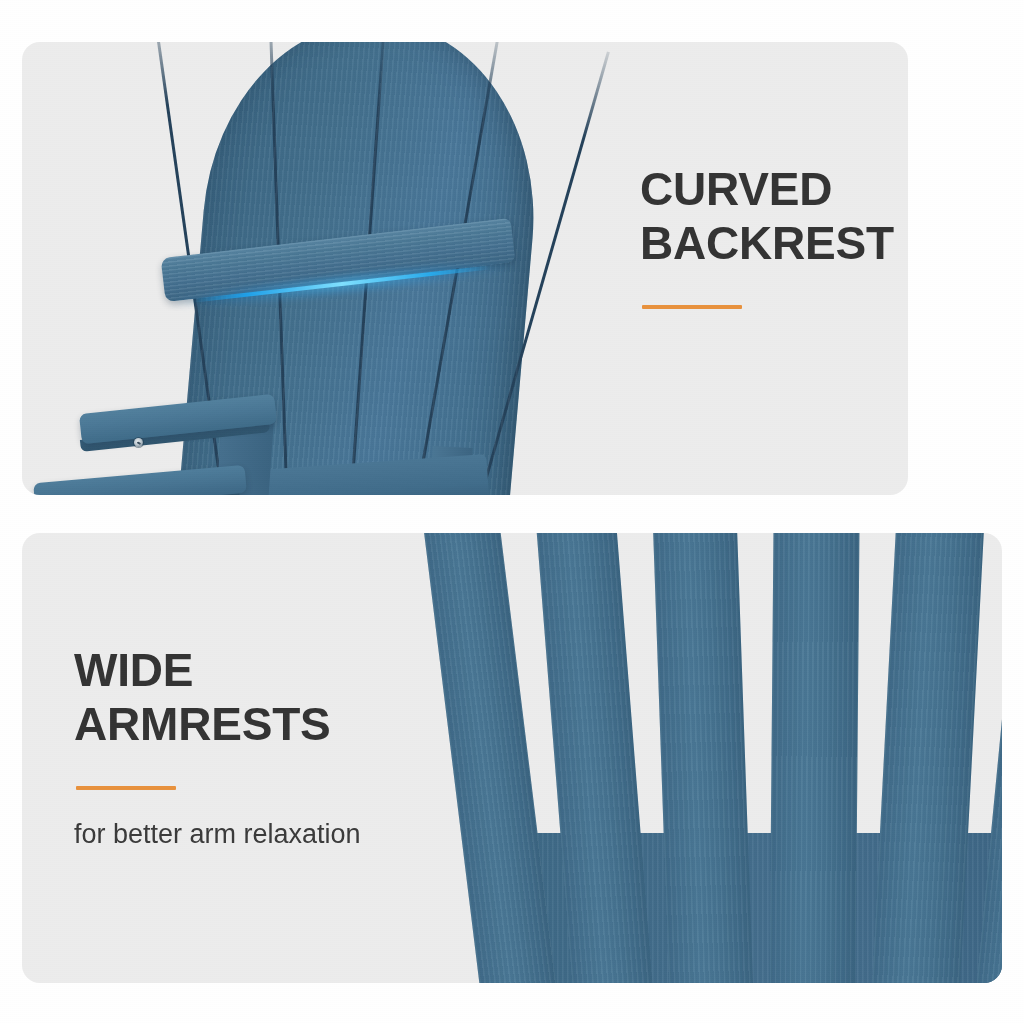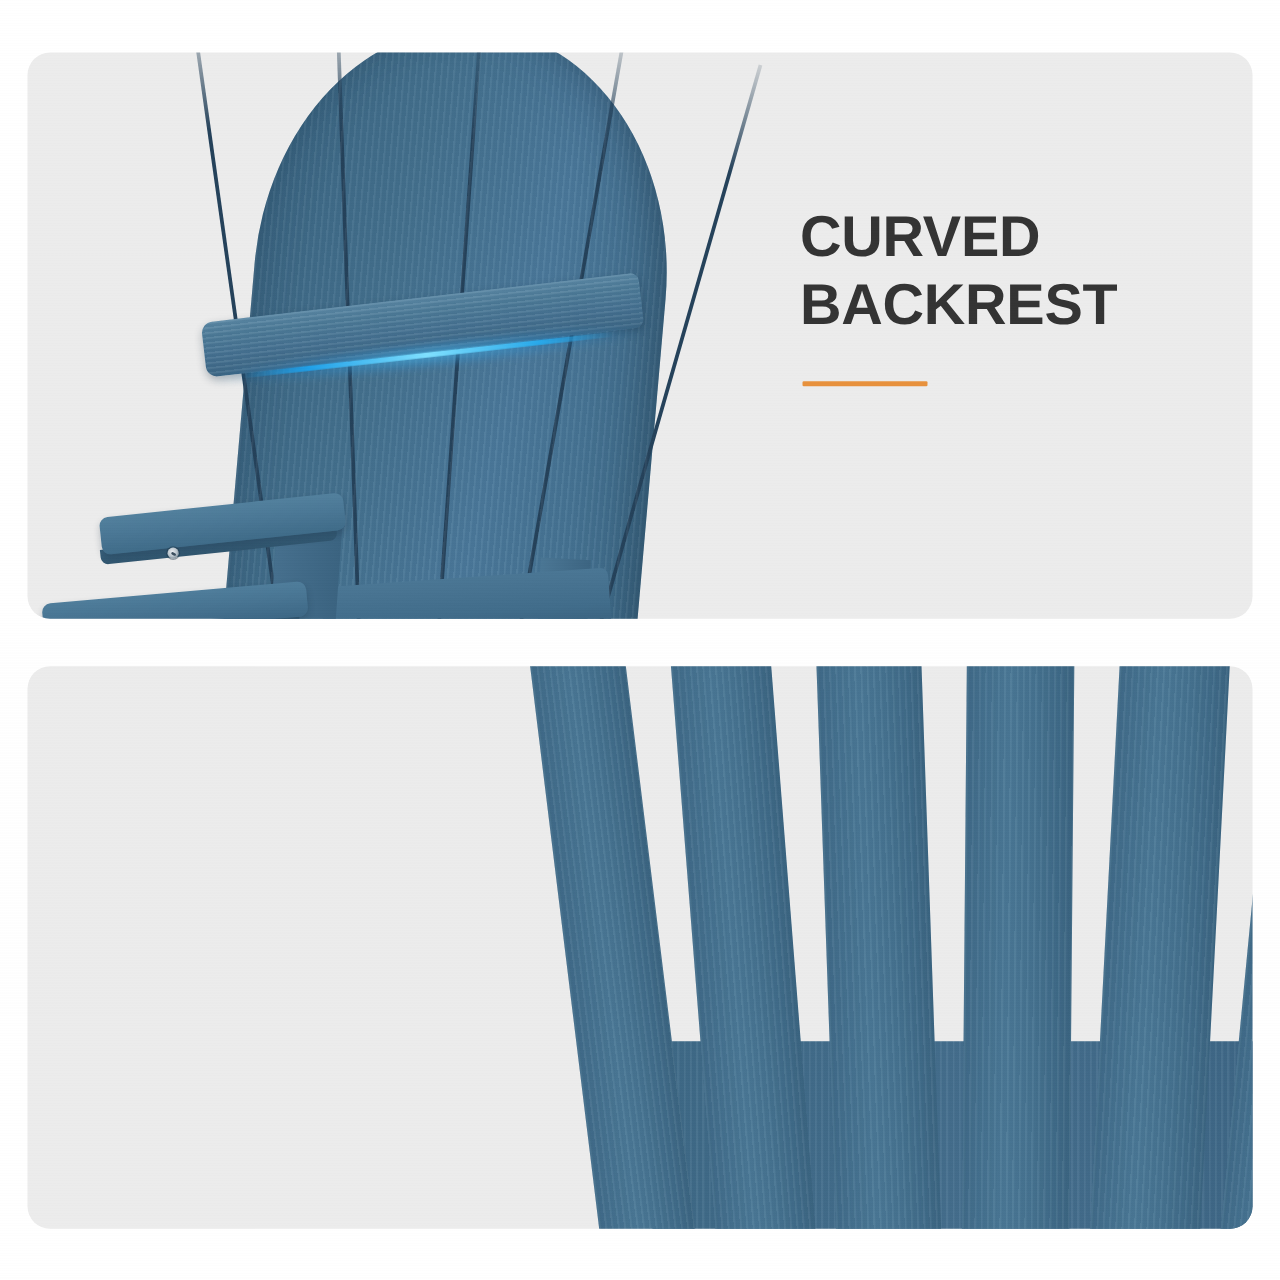--- a/index.html
+++ b/index.html
@@ -25,21 +25,21 @@
   
   .panel {
     position: absolute;
     background: #ececec;
     border-radius: 18px;
     overflow: hidden;
   }
   #panel-curved-backrest {
     left: 22px;
     top: 42px;
-    width: 980px;
+    width: 886px;
     height: 453px;
   }
   #panel-wide-armrests {
     left: 22px;
     top: 533px;
     width: 980px;
     height: 450px;
   }
 
   
@@ -402,16 +402,22 @@
         <div class="plank" style="left:392px; width:88px;  transform: rotate(3deg);">
             <div class="grain-v"></div>
           </div>
         <div class="plank" style="left:494px; width:90px;  transform: rotate(5.5deg);">
             <div class="grain-v"></div>
           </div>
       </div>
 
     </div>
 
+    <div class="text-block" id="text-wide">
+      <h2 class="headline">WIDE
+ARMRESTS</h2>
+      <div class="divider"></div>
+      <p class="subtitle">for better arm relaxation</p>
+    </div>
   </section>
 
   <div class="noise"></div>
 </div>
 
 </body></html>

